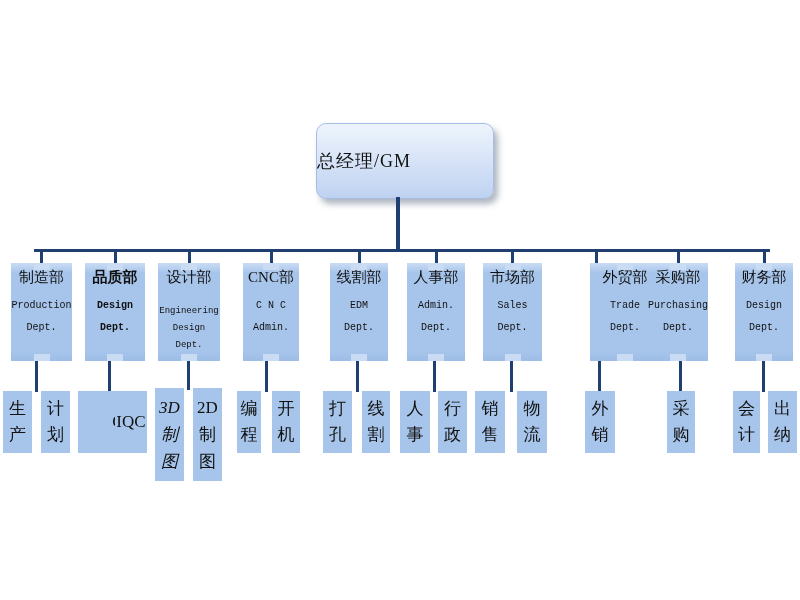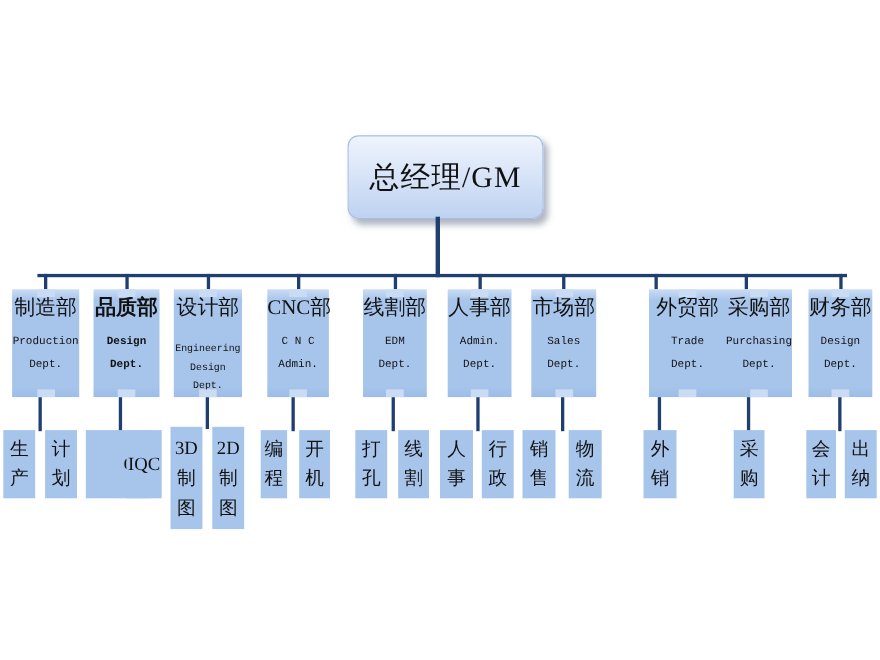--- a/index.html
+++ b/index.html
@@ -10,34 +10,34 @@
   .line{position:absolute;background:#1e3f6f;}
   .bus{height:3px;}
   .vstub{width:3px;}
 
   
   .gm-box{
     position:absolute;left:316px;top:123px;width:176px;height:74px;
     background:linear-gradient(180deg,#eef4fc 0%,#d9e5f8 45%,#bed2f0 100%);
     border:1px solid #a3bde4;border-radius:10px;
     box-shadow:4px 5px 6px rgba(110,120,140,0.55);
-    display:flex;align-items:center;justify-content:center;
+    display:flex;align-items:center;
     font-family:"Liberation Serif",serif;
-    font-size:27px;color:#111;letter-spacing:1px;
+    font-size:18px;color:#111;letter-spacing:1px;
   }
 
   
   .dept{
     position:absolute;top:263px;height:98px;
     background:linear-gradient(180deg,#cadcf4 0%,#a7c5eb 10%,#a7c5eb 90%,#9dbde6 100%);
     text-align:center;color:#111;
   }
   .dept .zh{
     font-family:"Liberation Serif",serif;
-    font-size:19px;line-height:1.35;padding-top:4px;white-space:nowrap;
+    font-size:15px;line-height:1.35;padding-top:4px;white-space:nowrap;
   }
   .dept .en{
     font-family:"Liberation Mono",monospace;
     font-size:10px;line-height:2.15;margin-top:8px;white-space:pre-line;
   }
   .dept.small-en .en{font-size:9px;line-height:1.9;margin-top:16px;}
 
   
   .notch{position:absolute;left:50%;transform:translateX(-50%);width:16px;height:7px;background:#cadcf4;}
   .notch.top{top:0;}
@@ -138,21 +138,21 @@
 Dept.</div>
     <div class="notch bottom"></div>
   </div>
   <div class="dept" style="left:590px;width:70px;">
     <div class="notch top"></div>
     <div class="zh">外贸部</div>
     <div class="en">Trade
 Dept.</div>
     <div class="notch bottom"></div>
   </div>
-  <div class="dept" style="left:648px;width:60px;margin-left:12px;">
+  <div class="dept" style="left:648px;width:60px;">
     <div class="notch top"></div>
     <div class="zh">采购部</div>
     <div class="en">Purchasing
 Dept.</div>
     <div class="notch bottom"></div>
   </div>
   <div class="dept" style="left:735px;width:58px;">
     <div class="notch top"></div>
     <div class="zh">财务部</div>
     <div class="en">Design
@@ -161,21 +161,21 @@
   </div>
 
   <div class="child" style="left:3px;width:29px;">生
 产</div>
   <div class="child" style="left:41px;width:29px;">计
 划</div>
 
   <div class="child" style="left:78px;width:26px;padding-left:33px;">QC</div>
   <div class="child" style="left:115px;width:32px;">IQC</div>
 
-  <div class="child tall" style="left:155px;width:29px;">3D
+  <div class="child tall" style="left:155px;width:29px;font-style:italic;">3D
 制
 图</div>
   <div class="child tall" style="left:193px;width:29px;">2D
 制
 图</div>
 
   <div class="child" style="left:237px;width:24px;">编
 程</div>
   <div class="child" style="left:272px;width:28px;">开
 机</div>

